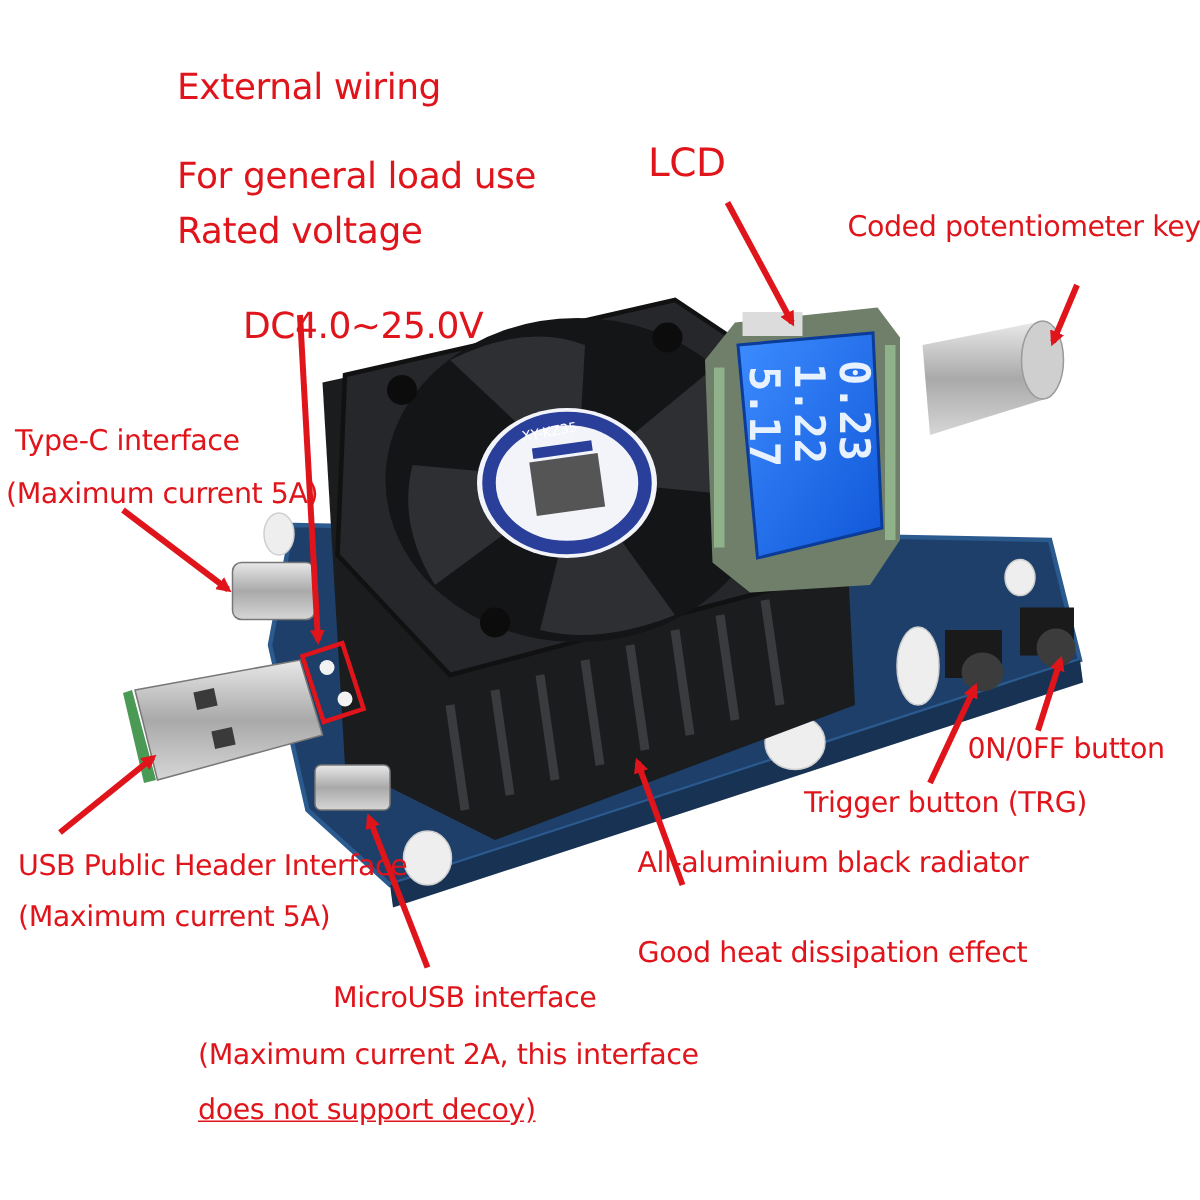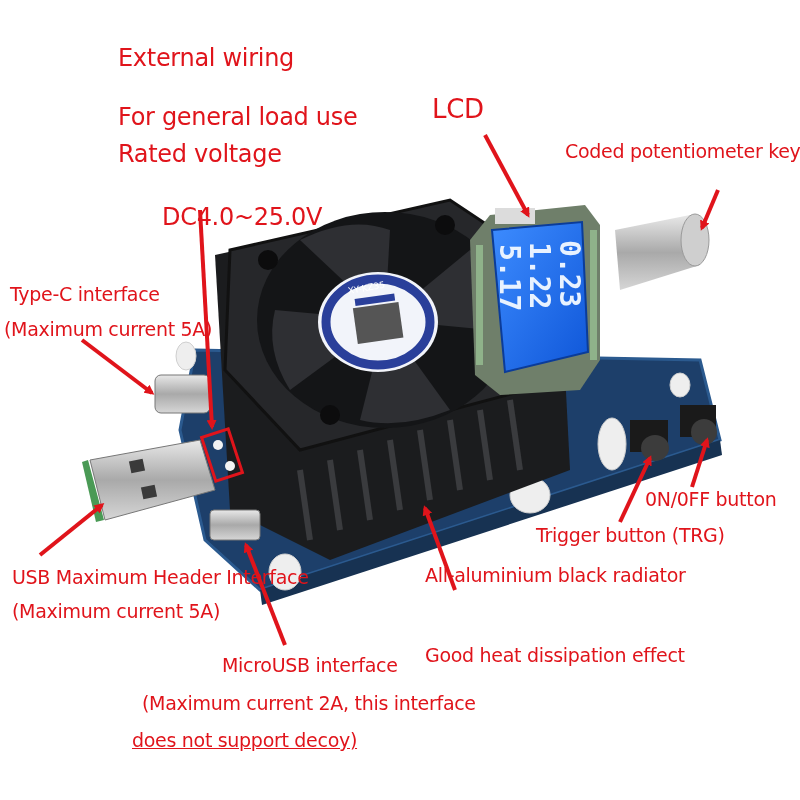--- a/index.html
+++ b/index.html
@@ -142,24 +142,24 @@
 <div class="lbl big" style="left:118px;top:103px;">For general load use</div>
 <div class="lbl big" style="left:118px;top:140px;">Rated voltage</div>
 <div class="lbl big" style="left:118px;top:203px;margin-left:44px;">DC4.0~25.0V</div>
 
 <div class="lbl lcd" style="left:432px;top:98px;">LCD</div>
 <div class="lbl" style="left:565px;top:140px;">Coded potentiometer key</div>
 
 <div class="lbl" style="left:10px;top:283px;">Type-C interface</div>
 <div class="lbl" style="left:4px;top:318px;">(Maximum current 5A)</div>
 
-<div class="lbl" style="left:12px;top:566px;">USB Maximum Header Interface</div>
+<div class="lbl" style="left:12px;top:566px;">USB Public Header Interface</div>
 <div class="lbl" style="left:12px;top:600px;">(Maximum current 5A)</div>
 
 <div class="lbl" style="left:222px;top:654px;">MicroUSB interface</div>
-<div class="lbl" style="left:142px;top:692px;">(Maximum current 2A, this interface</div>
+<div class="lbl" style="left:132px;top:692px;">(Maximum current 2A, this interface</div>
 <div class="lbl" style="left:132px;top:729px;text-decoration:underline;">does not support decoy)</div>
 
 <div class="lbl" style="left:425px;top:564px;">All-aluminium black radiator</div>
-<div class="lbl" style="left:425px;top:624px;margin-top:20px;">Good heat dissipation effect</div>
+<div class="lbl" style="left:425px;top:624px;">Good heat dissipation effect</div>
 
 <div class="lbl" style="left:645px;top:488px;">0N/0FF button</div>
 <div class="lbl" style="left:536px;top:524px;">Trigger button (TRG)</div>
 
 </body></html>

